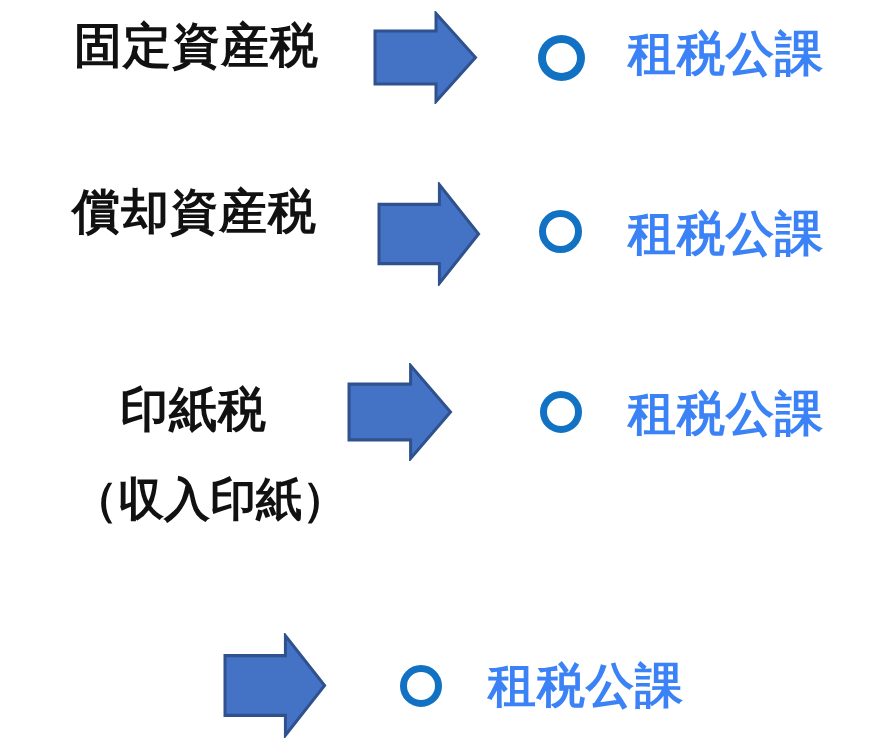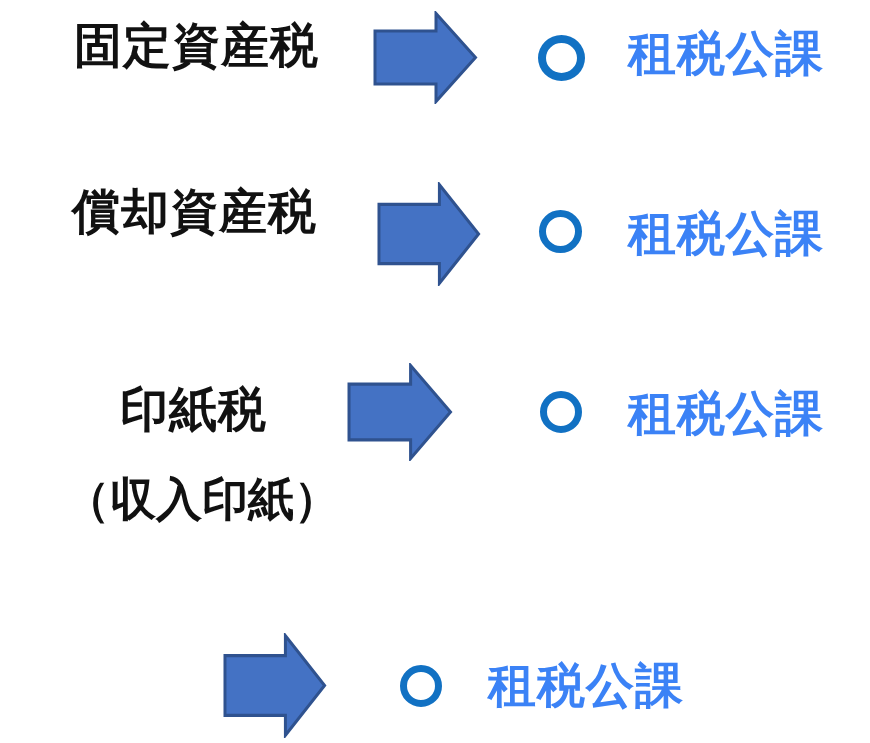--- a/index.html
+++ b/index.html
@@ -28,20 +28,21 @@
     letter-spacing: 1px;
     white-space: nowrap;
   }
   .src-note {
     position: absolute;
     font-size: 46px;
     font-weight: 700;
     color: #111111;
     line-height: 1.2;
     white-space: nowrap;
+    margin-left: 8px;
   }
   .result-label {
     position: absolute;
     font-size: 48px;
     font-weight: 700;
     color: #3b82f6;
     line-height: 1.15;
     letter-spacing: 1px;
     white-space: nowrap;
   }

